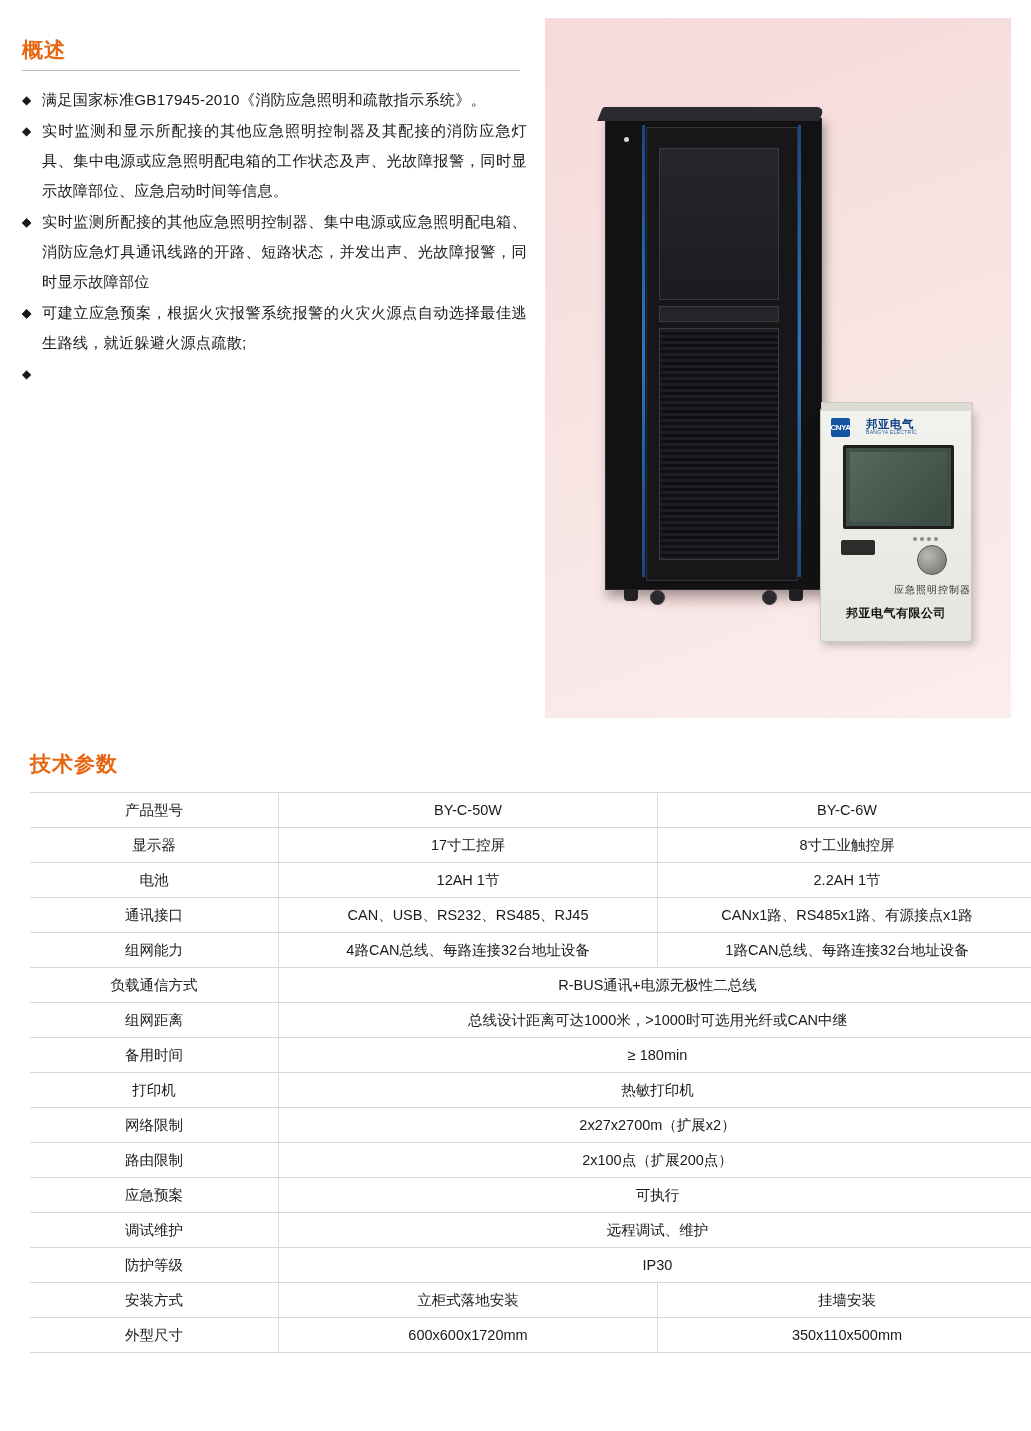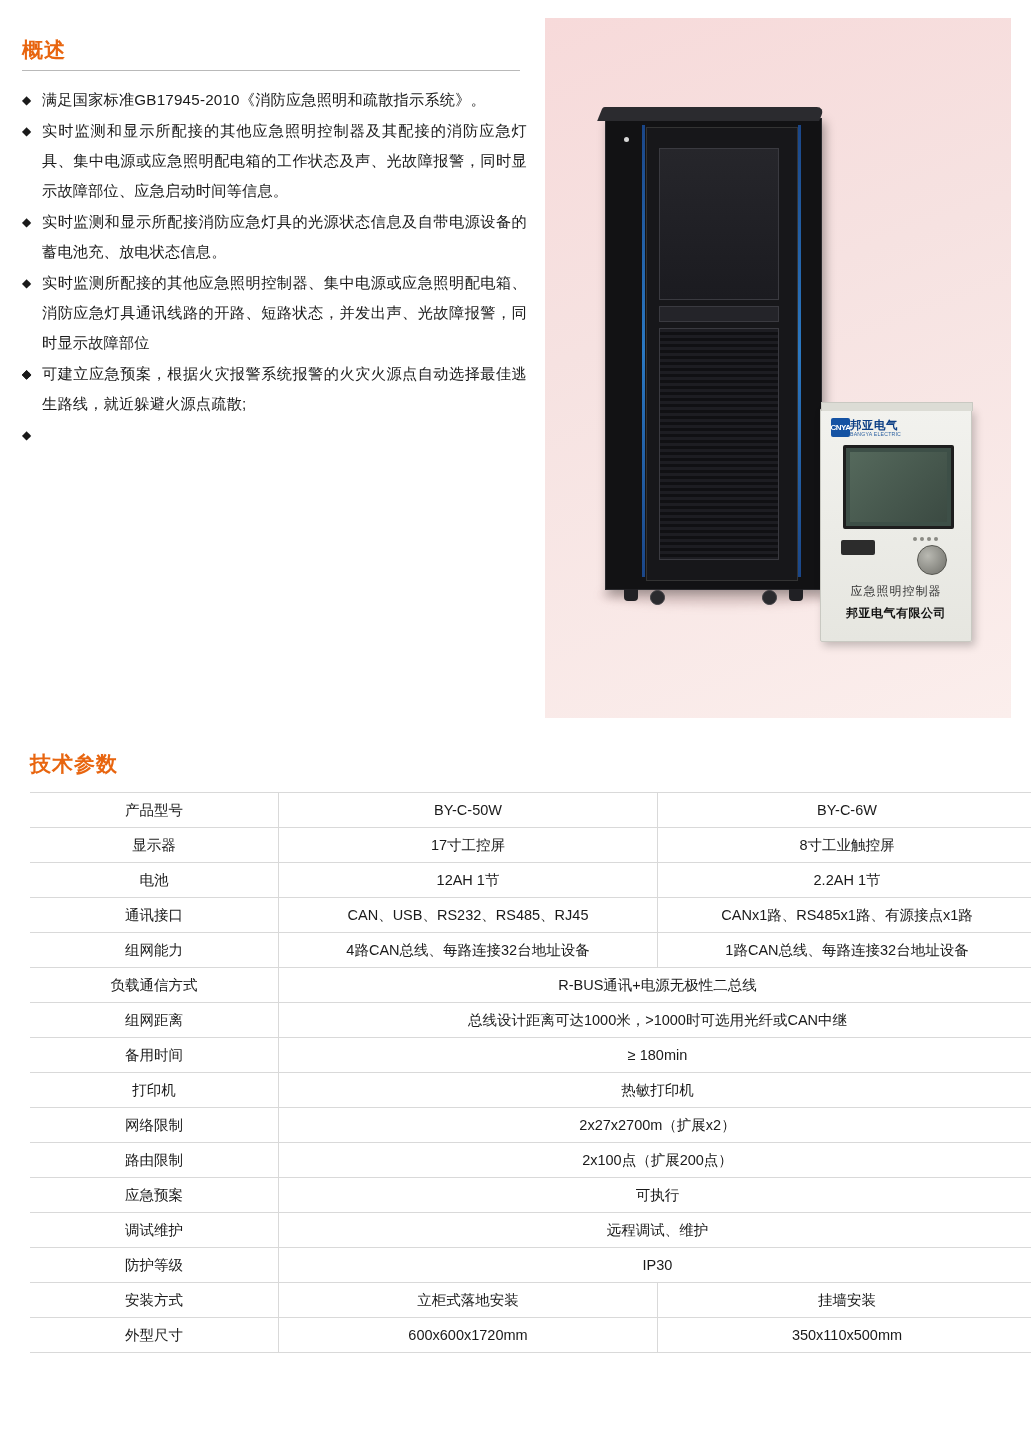--- a/index.html
+++ b/index.html
@@ -202,22 +202,22 @@
     height: 8px;
     background: #dcdcd5;
     border: 1px solid #c9c9c2;
     border-bottom: none;
   }
   .wb-brand {
     position: absolute;
     left: 10px;
     top: 9px;
     display: flex;
-    align-items: flex-end;
-    gap: 0;
+    align-items: flex-start;
+    gap: 16px;
   }
   .wb-logo {
     width: 19px;
     height: 19px;
     background: #1452a3;
     color: #fff;
     font-size: 8px;
     font-weight: bold;
     display: flex;
     align-items: center;
@@ -285,22 +285,22 @@
     height: 28px;
     border-radius: 50%;
     background: radial-gradient(circle at 35% 35%, #b9b9b2, #6e6e68);
     border: 1px solid #55554f;
   }
   .wb-label1 {
     position: absolute;
     left: 0;
     top: 174px;
     width: 150px;
-    text-align: center;
-    font-size: 12px;
+    text-align: right;
+    font-size: 10px;
     color: #333;
     letter-spacing: 1px;
   }
   .wb-label2 {
     position: absolute;
     left: 0;
     top: 196px;
     width: 150px;
     text-align: center;
     font-size: 12px;
@@ -366,21 +366,20 @@
     <li>
       <span class="diamond">◆</span>
       <span>满足国家标准GB17945-2010《消防应急照明和疏散指示系统》。</span>
     </li>
     <li>
       <span class="diamond">◆</span>
       <span>实时监测和显示所配接的其他应急照明控制器及其配接的消防应急灯具、集中电源或应急照明配电箱的工作状态及声、光故障报警，同时显示故障部位、应急启动时间等信息。</span>
     </li>
     <li>
       <span class="diamond">◆</span>
-      <span>实时监测和显示所配接消防应急灯具的光源状态信息及自带电源设备的蓄电池充、放电状态信息。</span>
     </li>
     <li>
       <span class="diamond">◆</span>
       <span>实时监测所配接的其他应急照明控制器、集中电源或应急照明配电箱、消防应急灯具通讯线路的开路、短路状态，并发出声、光故障报警，同时显示故障部位</span>
     </li>
     <li>
       <span class="diamond">◆</span>
     </li>
     <li>
       <span class="diamond">◆</span>

